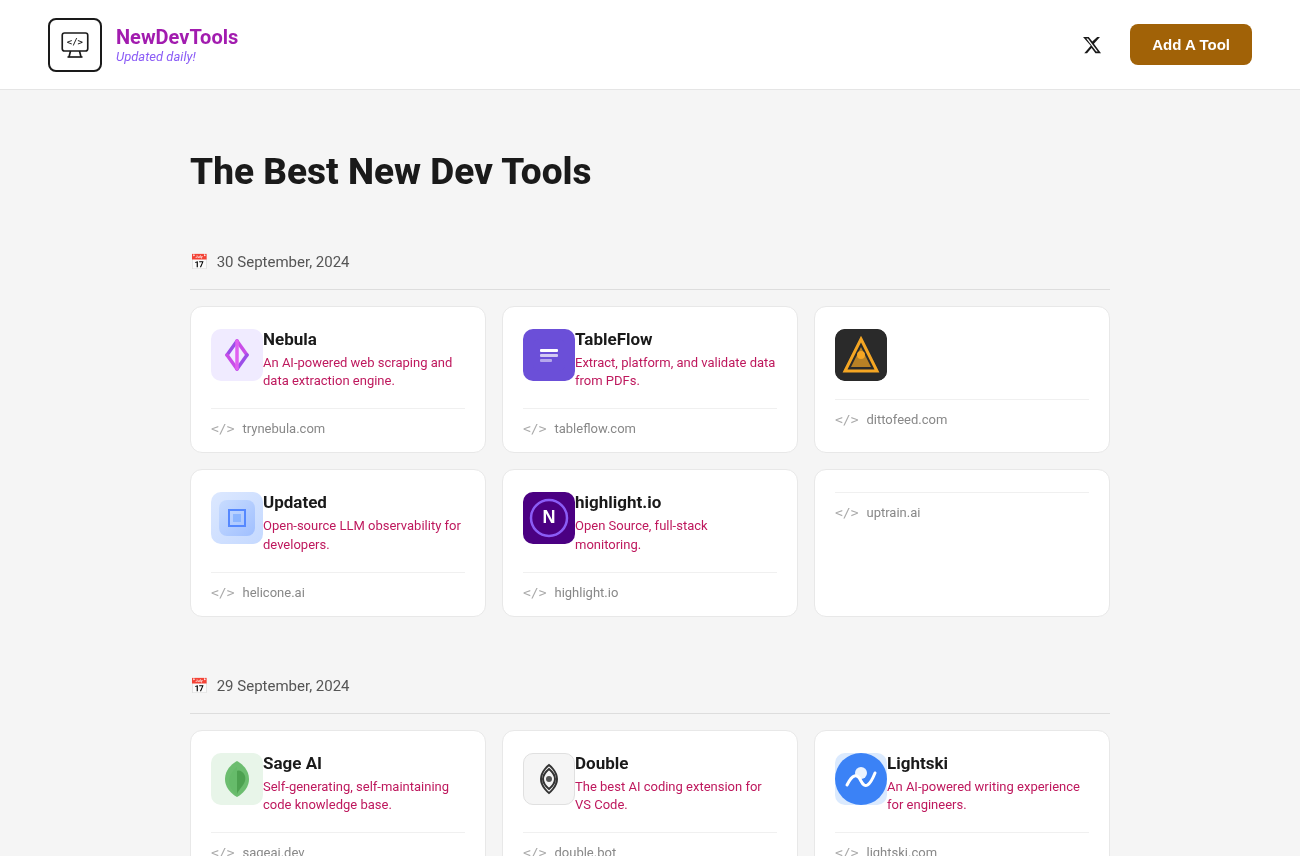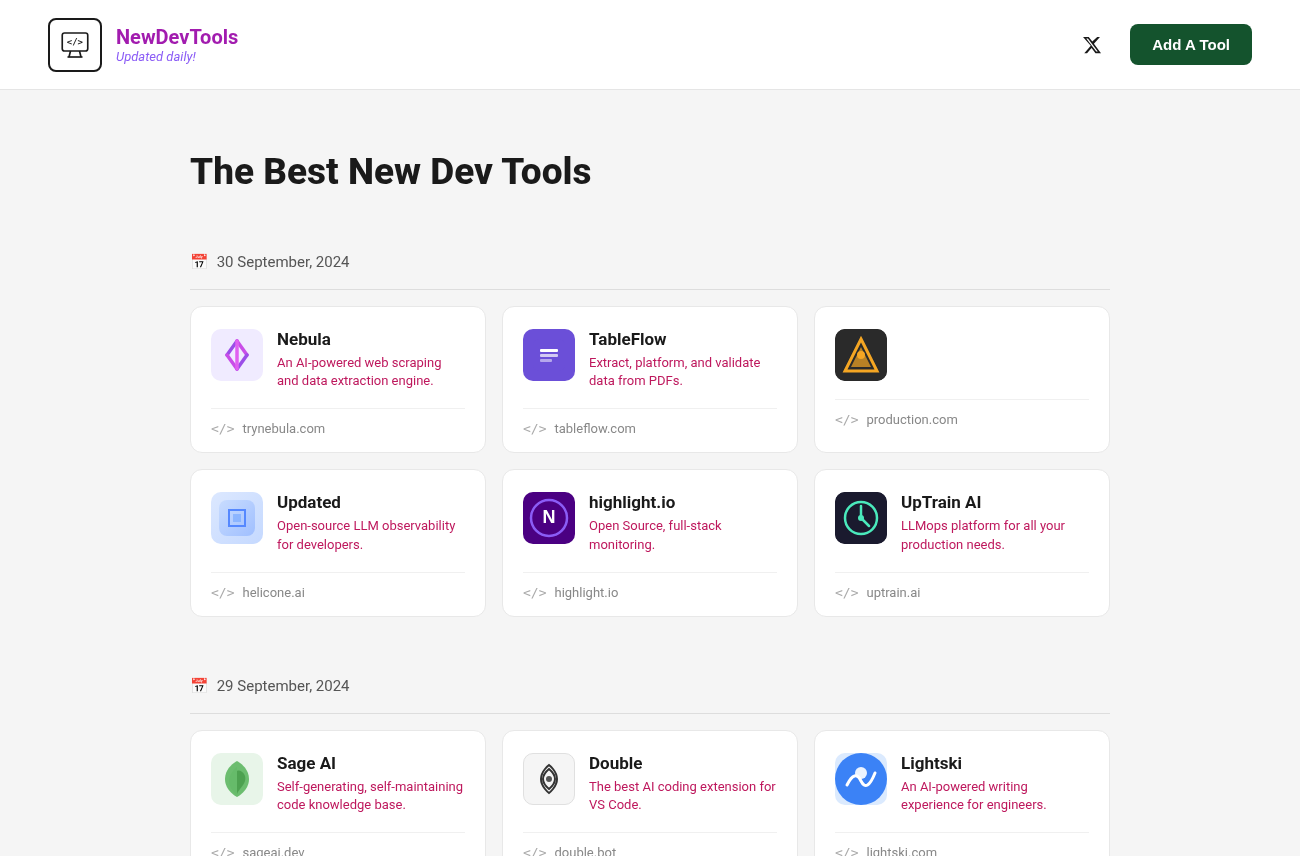--- a/index.html
+++ b/index.html
@@ -59,21 +59,21 @@
       width: 36px;
       height: 36px;
       display: flex;
       align-items: center;
       justify-content: center;
       cursor: pointer;
       color: #1a1a1a;
       font-size: 18px;
     }
     .add-tool-btn {
-      background: #14532d;
+      background: #a16207;
       color: #fff;
       border: none;
       padding: 12px 22px;
       border-radius: 8px;
       font-size: 15px;
       font-weight: 600;
       cursor: pointer;
     }
     main {
       max-width: 960px;
@@ -109,21 +109,20 @@
       background: #fff;
       border-radius: 12px;
       border: 1px solid #e8e8e8;
       padding: 22px 20px 16px;
       cursor: pointer;
       transition: box-shadow 0.15s;
     }
     .tool-header {
       display: flex;
       align-items: flex-start;
-      gap: 14px;
       margin-bottom: 18px;
     }
     .tool-icon {
       width: 52px;
       height: 52px;
       border-radius: 10px;
       flex-shrink: 0;
       overflow: hidden;
       display: flex;
       align-items: center;
@@ -256,21 +255,21 @@
             <svg width="52" height="52" viewBox="0 0 52 52" xmlns="http://www.w3.org/2000/svg">
           <rect width="52" height="52" rx="10" fill="#2a2a2a"></rect>
           <polygon points="26,10 42,42 10,42" fill="none" stroke="#f5a623" stroke-width="3"></polygon>
           <polygon points="26,18 36,38 16,38" fill="#f5a623" opacity="0.7"></polygon>
           <circle cx="26" cy="26" r="4" fill="#f5a623"></circle>
         </svg>
           </div>
         </div>
         <div class="tool-footer">
           <span class="code-icon">&lt;/&gt;</span>
-          <span>production.com</span>
+          <span>dittofeed.com</span>
         </div>
       </div>
           <div class="tool-card">
         <div class="tool-header">
           <div class="tool-icon helicone-icon">
             <svg width="36" height="36" viewBox="0 0 36 36" xmlns="http://www.w3.org/2000/svg">
           <rect width="36" height="36" rx="8" fill="url(#helGrad)"></rect>
           <defs>
                     <linearGradient id="helGrad" x1="0" y1="0" x2="1" y2="1">
             <stop offset="0%" stop-color="#c8dcff"></stop>
@@ -304,34 +303,20 @@
             <h3>highlight.io</h3>
             <p>Open Source, full-stack monitoring.</p>
           </div>
         </div>
         <div class="tool-footer">
           <span class="code-icon">&lt;/&gt;</span>
           <span>highlight.io</span>
         </div>
       </div>
           <div class="tool-card">
-        <div class="tool-header">
-          <div class="tool-icon uptrain-icon">
-            <svg width="52" height="52" viewBox="0 0 52 52" xmlns="http://www.w3.org/2000/svg">
-          <rect width="52" height="52" rx="10" fill="#1a1a2e"></rect>
-          <circle cx="26" cy="26" r="16" fill="none" stroke="#4aeabc" stroke-width="2.5"></circle>
-          <path d="M26 14 L26 26 L34 34" stroke="#4aeabc" stroke-width="2.5" fill="none" stroke-linecap="round"></path>
-          <circle cx="26" cy="26" r="3" fill="#4aeabc"></circle>
-        </svg>
-          </div>
-          <div class="tool-info">
-            <h3>UpTrain AI</h3>
-            <p>LLMops platform for all your production needs.</p>
-          </div>
-        </div>
         <div class="tool-footer">
           <span class="code-icon">&lt;/&gt;</span>
           <span>uptrain.ai</span>
         </div>
       </div>
         </div>
       </div>
       <div style="height: 20px;"></div>
       <div class="date-section">
         <div class="date-label">

